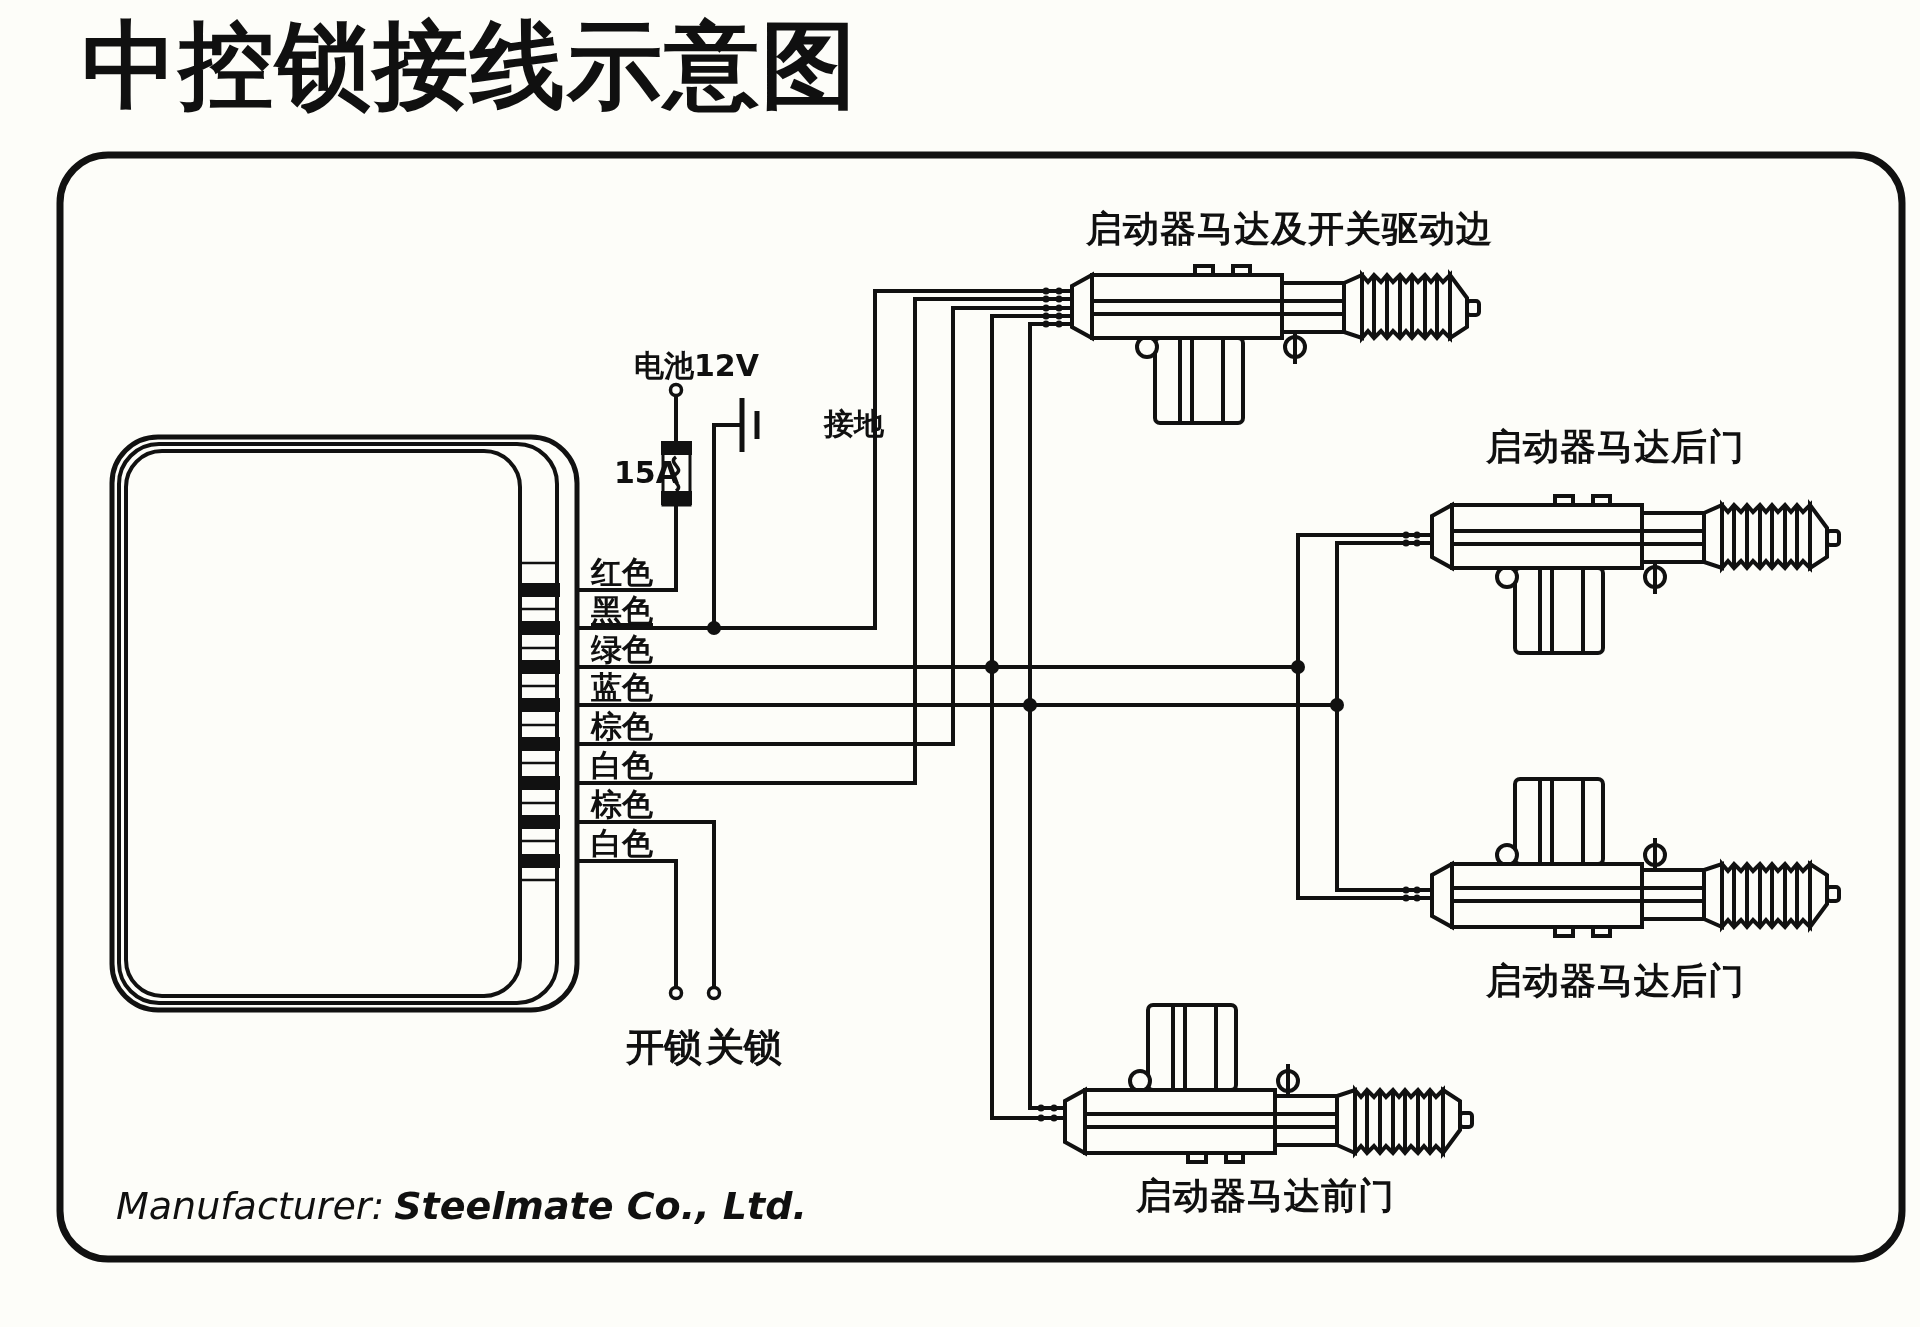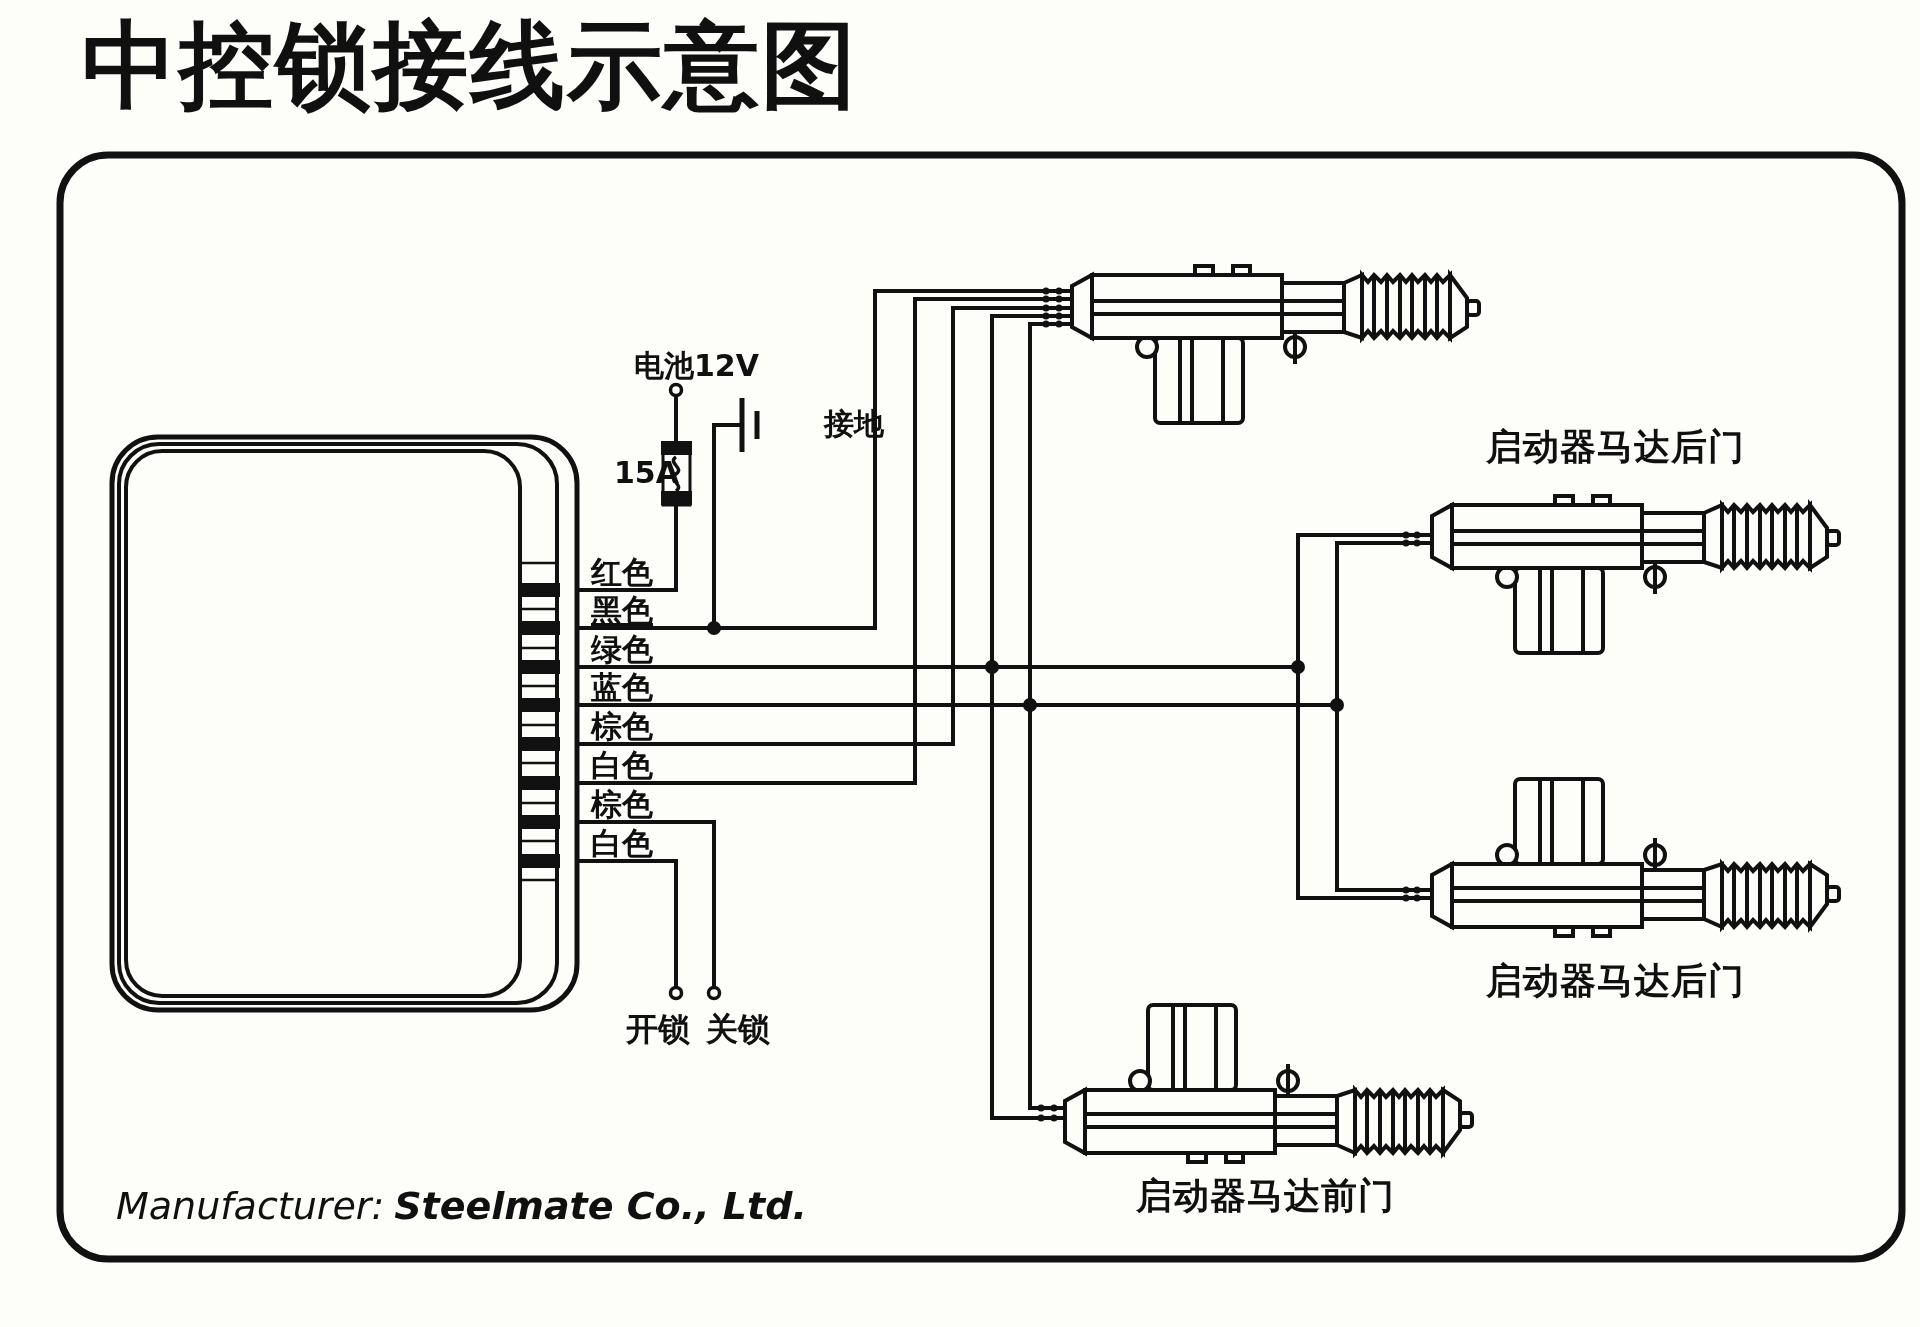--- a/index.html
+++ b/index.html
@@ -3,21 +3,21 @@
 <meta charset="utf-8">
 <style>
   html,body{margin:0;padding:0;background:#fdfdf9;}
   .canvas{position:relative;width:1920px;height:1327px;background:#fdfdf9;overflow:hidden;
           font-family:"DejaVu Sans",sans-serif;color:#101010;}
   svg{position:absolute;left:0;top:0;}
   .lbl{position:absolute;line-height:1;white-space:nowrap;color:#101010;font-weight:700;text-align:right;}
   .title{font-size:95px;font-weight:900;letter-spacing:2px;}
   .wire-lbl{font-size:31px;}
   .small-lbl{font-size:30px;}
-  .sw-lbl{font-size:32px;}
+  .sw-lbl{font-size:38px;margin-top:15px;}
   .act-lbl{font-size:36px;letter-spacing:1px;}
   .mfr{font-size:38px;font-style:italic;font-weight:500;}
   .mfr b{font-weight:800;margin-left:10px;}
 </style>
 </head>
 <body>
 
 <div class="canvas">
 
   <svg width="1920" height="1327" viewBox="0 0 1920 1327">
@@ -182,19 +182,20 @@
   <div class="lbl wire-lbl" style="left:591px;top:634px;">绿色</div>
   <div class="lbl wire-lbl" style="left:591px;top:672px;">蓝色</div>
   <div class="lbl wire-lbl" style="left:591px;top:711px;">棕色</div>
   <div class="lbl wire-lbl" style="left:591px;top:750px;">白色</div>
   <div class="lbl wire-lbl" style="left:591px;top:789px;">棕色</div>
   <div class="lbl wire-lbl" style="left:591px;top:828px;">白色</div>
 
   <div class="lbl sw-lbl" style="left:626px;top:1013px;">开锁</div>
   <div class="lbl sw-lbl" style="left:706px;top:1013px;">关锁</div>
 
+  <div class="lbl act-lbl" style="left:1086px;top:211px;">启动器马达及开关驱动边</div>
   <div class="lbl act-lbl" style="left:1486px;top:429px;">启动器马达后门</div>
   <div class="lbl act-lbl" style="left:1486px;top:963px;">启动器马达后门</div>
   <div class="lbl act-lbl" style="left:1136px;top:1178px;">启动器马达前门</div>
 
   <div class="lbl mfr" style="left:116px;top:1187px;"><span>Manufacturer:</span><b>Steelmate Co., Ltd.</b></div>
 
 </div>
 
 </body></html>

